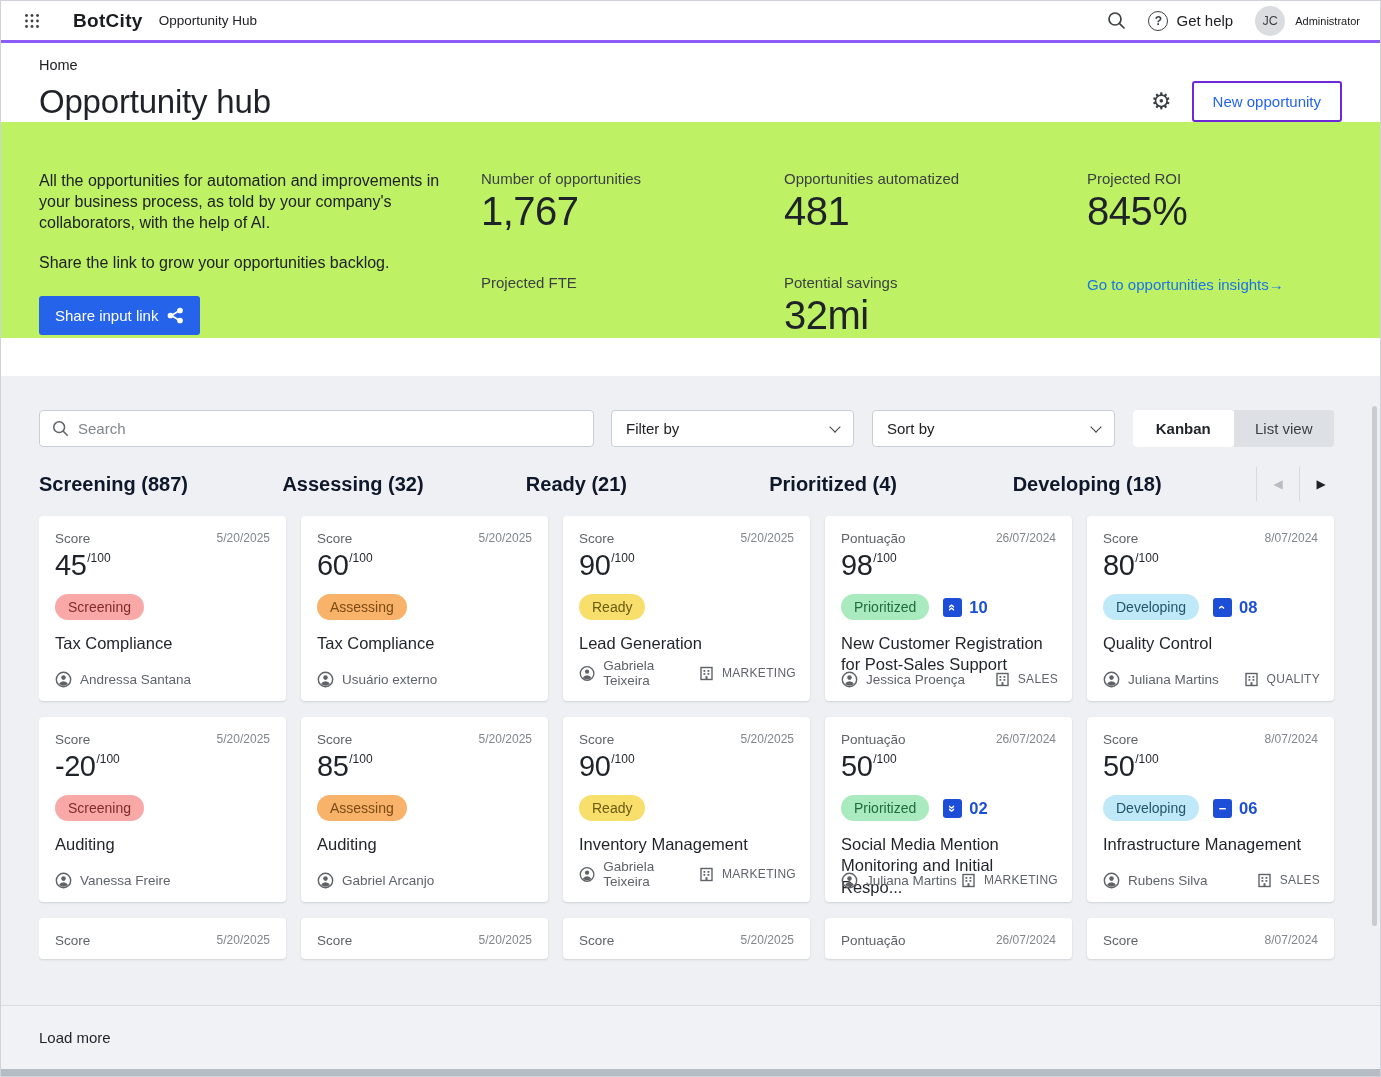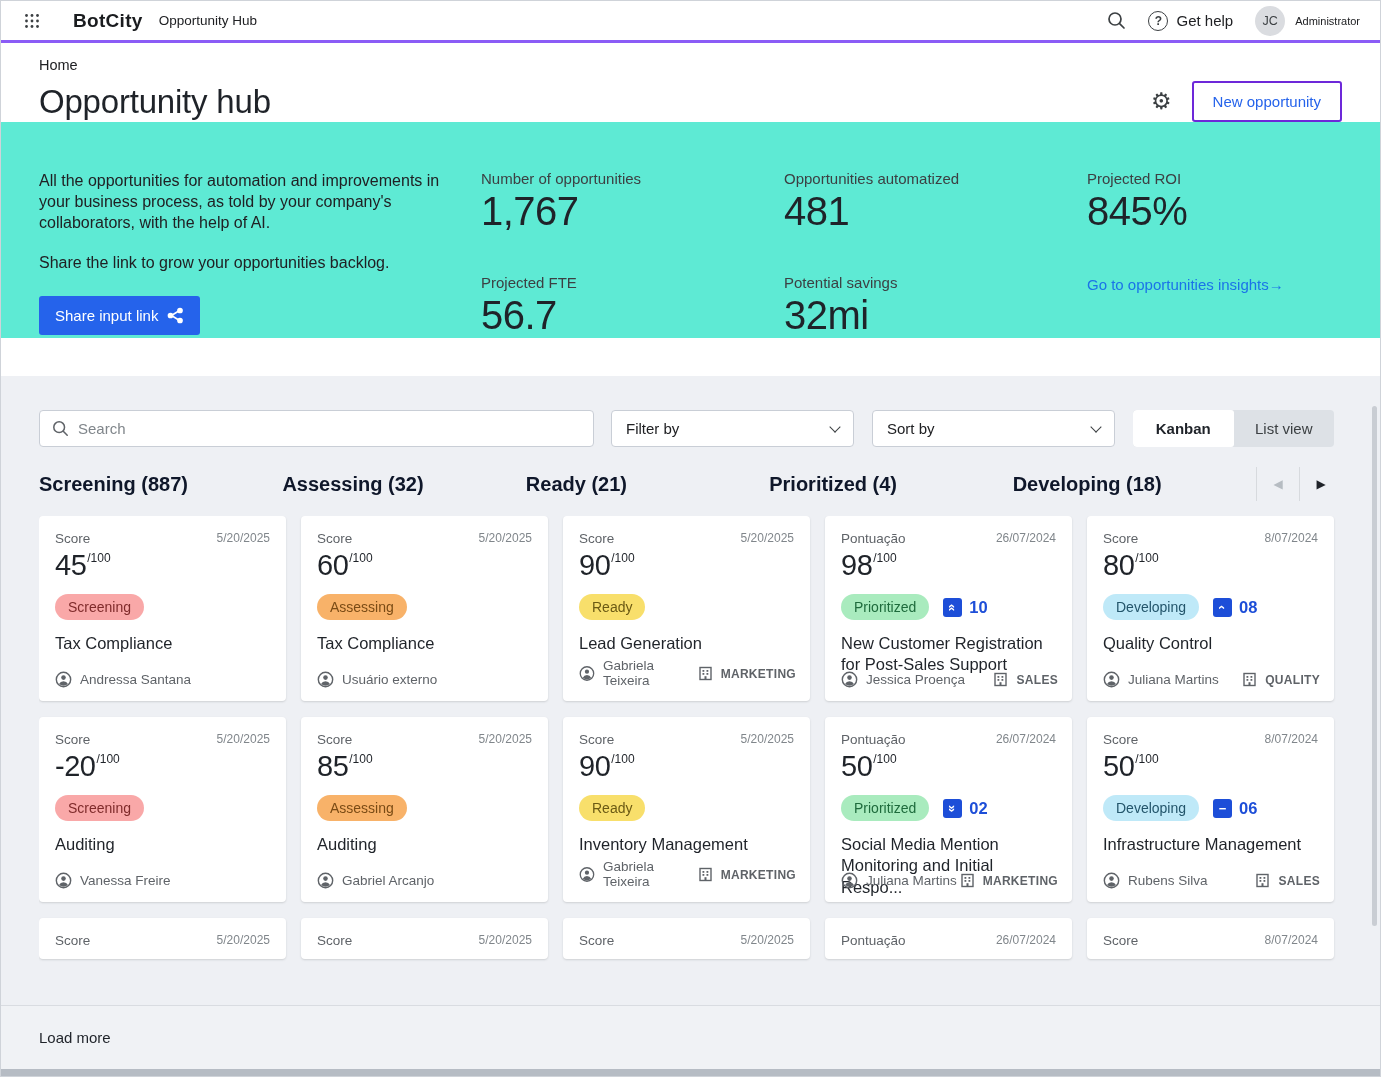--- a/index.html
+++ b/index.html
@@ -45,21 +45,21 @@
   .header-row { display:flex; align-items:center; margin-top:8px; }
   .page-title { font-size:33px; font-weight:500; letter-spacing:-0.2px; color:#1f2329; }
   .header-actions { margin-left:auto; display:flex; align-items:center; gap:20px; }
   .gear { font-size:23px; color:#3c4043; cursor:pointer; line-height:1; }
   .btn-outline {
     border:2px solid #6d28d9; color:#2563eb; background:#fff;
     font-size:15px; padding:10px 19px; border-radius:3px; cursor:pointer;
     font-family:"Liberation Sans",sans-serif;
   }
   
-  .intro-stats { display:flex; padding:48px 38px 0 38px; background:#5eead4; flex:0 0 auto; }
+  .intro-stats { display:flex; padding:48px 38px 0 38px; background:#bef264; flex:0 0 auto; }
   .intro { width:404px; flex:0 0 404px; }
   .intro p.desc { font-size:16px; line-height:1.32; color:#202124; }
   .intro p.share { font-size:16px; margin-top:21px; color:#202124; }
   .btn-primary {
     margin-top:24px; background:#2563eb; color:#fff; border:none; border-radius:3px;
     font-size:15px; padding:11px 16px; display:inline-flex; align-items:center; gap:9px;
     cursor:pointer; font-family:"Liberation Sans",sans-serif;
   }
   .stats {
     margin-left:38px; flex:1;
@@ -136,21 +136,21 @@
     line-height:1; overflow:hidden;
   }
   .chip-box .rot { display:inline-block; transform:rotate(90deg); }
   .chip-num { font-size:16.5px; font-weight:700; color:#1d4ed8; }
   .card-title { margin-top:13px; font-size:16.5px; color:#1f2329; line-height:1.3; padding-right:4px; }
   .card-footer {
     position:absolute; left:16px; right:14px; bottom:13px;
     display:flex; align-items:center;
   }
   .owner { display:flex; align-items:center; gap:8px; font-size:13.5px; color:#5f6368; min-width:0; }
-  .dept { margin-left:auto; display:flex; align-items:flex-end; gap:8px; font-size:12px; color:#5f6368; letter-spacing:0.3px;font-weight:bold; }
+  .dept { margin-left:auto; display:flex; align-items:flex-start; gap:8px; font-size:12px; color:#5f6368; letter-spacing:0.3px; }
   
   .vscroll { position:absolute; right:3px; top:30px; width:5px; height:520px; background:#c9cdd3; border-radius:3px; }
   
   .footer {
     flex:0 0 64px; background:#f0f2f5; border-top:1px solid #d9dce1;
     display:flex; align-items:center; padding:0 38px;
   }
   .load-more { font-size:15px; color:#1f2329; cursor:pointer; }
   .bottom-strip { flex:0 0 7px; background:#b6bcc4; }
   svg.ic { display:block; }
@@ -232,21 +232,20 @@
       <div class="stat">
         <div class="stat-label">Opportunities automatized</div>
         <div class="stat-value">481</div>
       </div>
       <div class="stat">
         <div class="stat-label">Projected ROI</div>
         <div class="stat-value">845%</div>
       </div>
       <div class="stat">
         <div class="stat-label">Projected FTE</div>
-        <div class="stat-value">56.7</div>
       </div>
       <div class="stat">
         <div class="stat-label">Potential savings</div>
         <div class="stat-value">32mi</div>
       </div>
       <div class="insights-cell">
         <a class="link-blue">
           <span>Go to opportunities insights</span>
           <span>→</span>
         </a>

